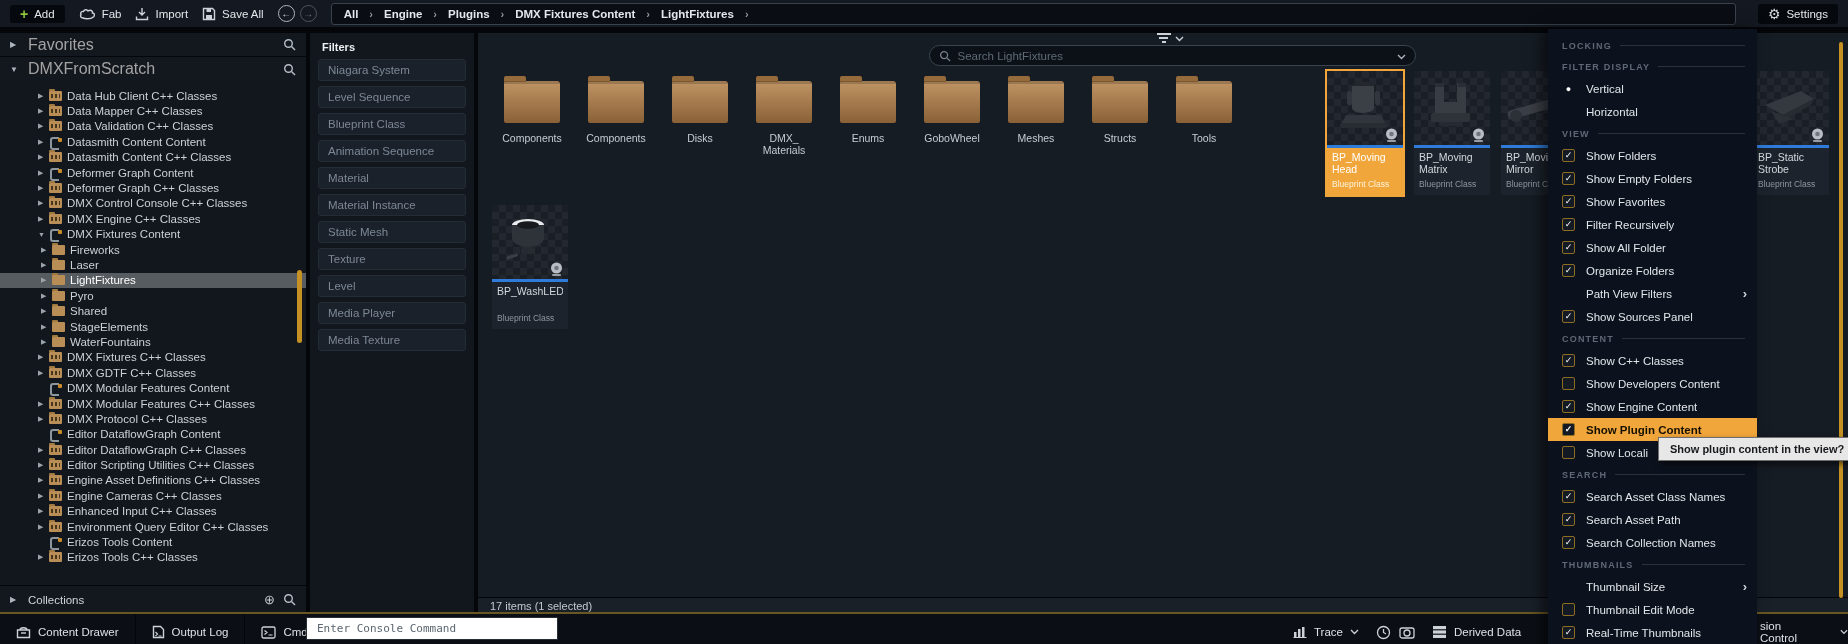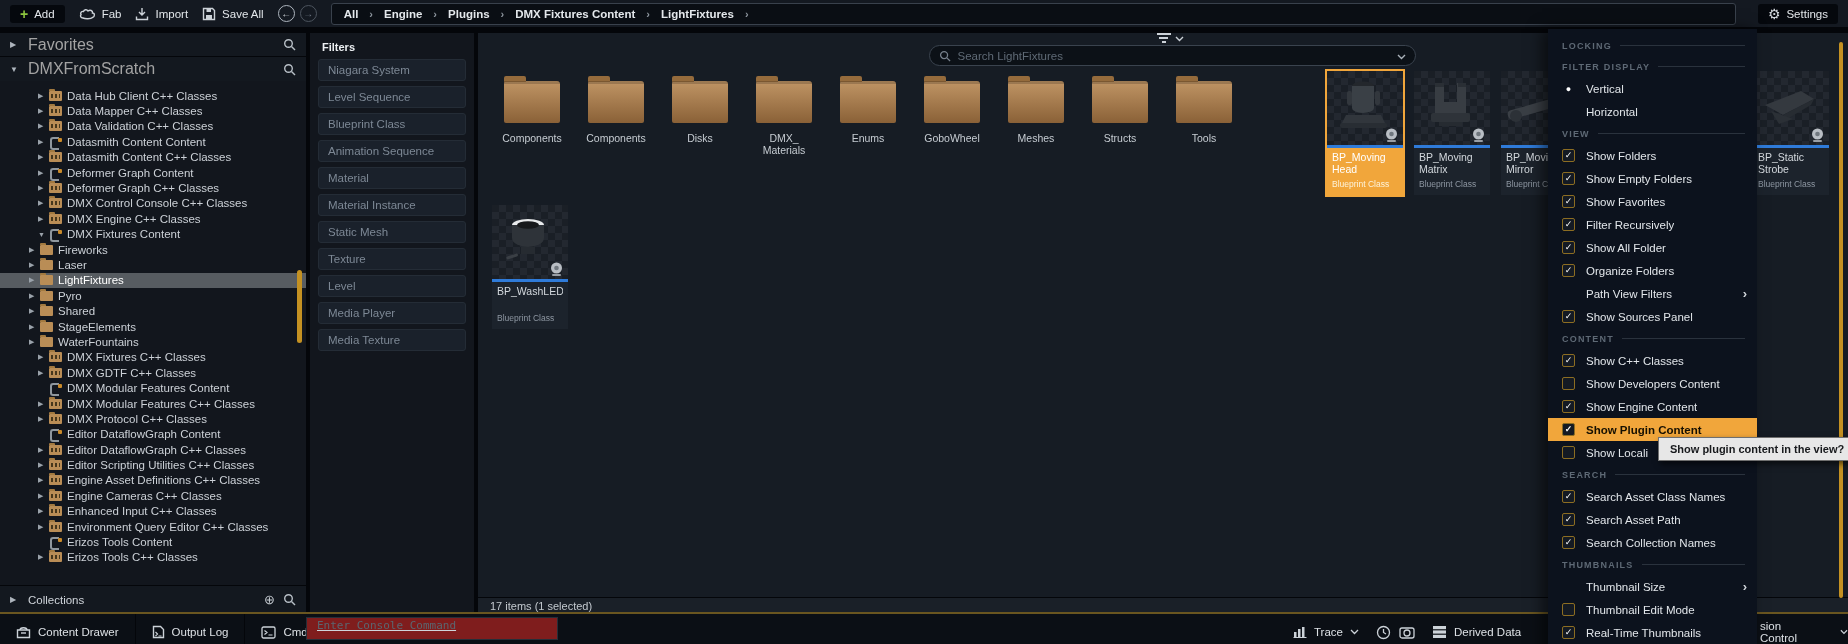--- a/index.html
+++ b/index.html
@@ -24,21 +24,21 @@
   .filtersp{position:absolute;left:310px;top:33px;width:164px;bottom:31px;background:#12161d;}
   .content{position:absolute;left:478px;top:33px;right:0;bottom:31px;background:#161c24;overflow:hidden;}
 
   
   .shead{height:24px;display:flex;align-items:center;gap:8px;padding:0 10px;border-bottom:1px solid #04060a;background:#13181f;}
   .shead .cap{font-weight:normal;color:#a3a3a3;font-size:16px;}
   .tri{font-size:8px;color:#aeb5bd;width:10px;}
   .spacer{flex:1;}
   .tree{position:absolute;left:0;top:55px;right:0;}
   .trow{display:flex;align-items:center;height:15.4px;padding-left:38px;color:#ccd1d7;white-space:nowrap;}
-  .trow.lvl2{padding-left:29px;}
+  .trow.lvl2{padding-left:41px;}
   .trow.selected{background:#575c61;color:#fff;}
   .arrow{width:11px;flex:none;font-size:7px;color:#9aa2aa;}
   .tico{position:relative;width:13px;height:10px;margin-right:5px;flex:none;background:#b98d56;border-radius:1px;}
   .tico::before{content:'';position:absolute;top:-2px;left:0;width:6px;height:2px;background:#a2793f;border-radius:1px 1px 0 0;}
   .tico.cpp::after{content:'';position:absolute;left:2px;top:3px;width:9px;height:4px;background:repeating-linear-gradient(90deg,#46371c 0 2px,transparent 2px 4px);}
   .tico.plugin{background:transparent;}
   .tico.plugin::before{top:0;left:1px;width:7px;height:9px;background:transparent;border:2px solid #8f979e;border-right:none;border-radius:3px 0 0 3px;}
   .tico.plugin::after{content:'';position:absolute;right:0;top:1px;width:4px;height:4px;background:#c98a2a;border-radius:1px;}
   .collrow{position:absolute;left:0;right:0;bottom:0;height:28px;display:flex;align-items:center;gap:8px;padding:0 10px;border-top:1px solid #04060a;background:#13181f;}
   .sscroll{position:absolute;left:297px;top:237px;width:5px;height:73px;background:#c49122;border-radius:3px;}
@@ -97,21 +97,21 @@
 
   
   .tooltip{position:absolute;left:1658px;top:437px;z-index:60;background:#e7e7e7;color:#17191c;border:1px solid #6f6f6f;box-shadow:2px 3px 6px rgba(0,0,0,.6);padding:5px 11px;font-size:11px;font-weight:bold;white-space:nowrap;}
 
   
   .goldline{position:absolute;left:0;top:612px;width:1848px;height:2px;background:#6a5620;}
   .statusbar{position:absolute;left:0;top:614px;width:1848px;height:36px;background:#0b0f15;}
   .sbleft{position:absolute;left:0;top:0;height:100%;display:flex;align-items:center;}
   .sbitem{display:flex;align-items:center;gap:7px;color:#dde1e5;padding:0 16px;height:100%;}
   .sbsep{width:1px;height:100%;background:#04060a;}
-  .console{position:absolute;left:306px;top:3px;width:252px;height:23px;background:#7f1d1d;border:1px solid #262e38;display:flex;align-items:flex-start;padding:0 8px;text-decoration:underline;}
+  .console{position:absolute;left:306px;top:3px;width:252px;height:23px;background:#ffffff;border:1px solid #262e38;display:flex;align-items:center;padding:0 8px;}
   .console input{width:100%;background:transparent;border:none;outline:none;font-family:"DejaVu Sans Mono",monospace;font-size:11px;color:#8a949e;}
   .console input::placeholder{color:#5b6670;}
   .sbabs{position:absolute;top:0;height:100%;display:flex;align-items:center;gap:7px;color:#dde1e5;}
 </style>
 </head>
 <body>
 
 <div class="root">
 
   <div class="topbar">

